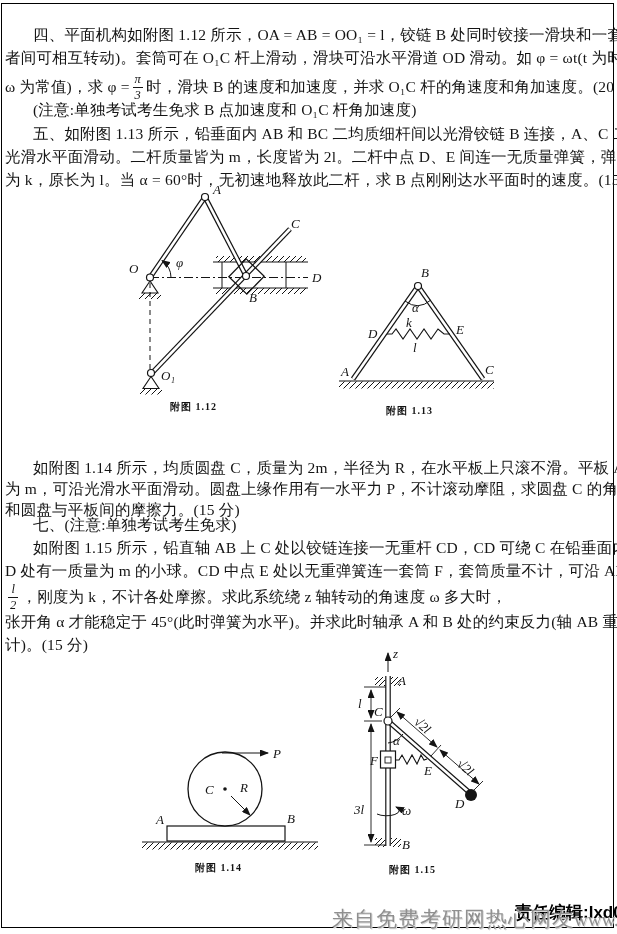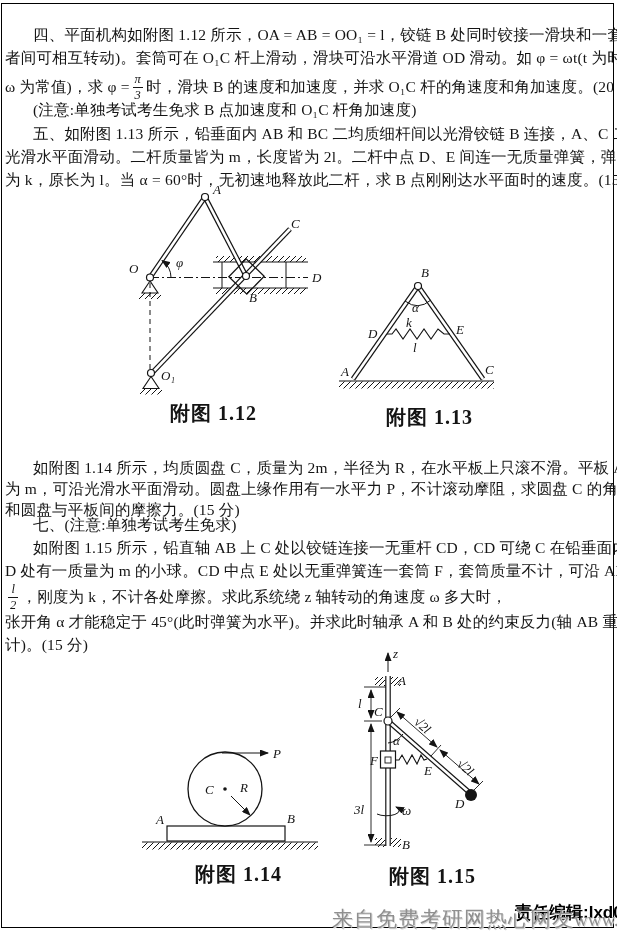--- a/index.html
+++ b/index.html
@@ -9,21 +9,21 @@
     overflow:hidden;
   }
   .page-border{
     position:absolute; left:1px; top:3px; width:611px; height:923px;
     border:1.5px solid #000; pointer-events:none;
   }
   .tl{ position:absolute; font-size:15.5px; letter-spacing:0.2px; white-space:nowrap; color:#141414; line-height:19px;}
   .frac{ display:inline-flex; flex-direction:column; align-items:center; vertical-align:middle; line-height:1; font-style:italic; margin:0 3px; transform:translateY(-1px);}
   .frac .fbar{ width:100%; border-top:1.2px solid #141414; margin:1px 0; }
   .frac .num,.frac .den{ font-size:12.5px; line-height:1; padding:0 2px;}
-  .cap{ position:absolute; font-size:20px; font-weight:600; color:#141414; letter-spacing:1px;}
+  .cap{ position:absolute; font-size:10px; font-weight:600; color:#141414; letter-spacing:1px;}
   .figsvg{ position:absolute; }
   svg text{ font-family:"Liberation Serif","DejaVu Serif",serif; font-style:italic; font-size:13px; fill:#141414;}
   svg text.gk{ font-size:13px; }
   .wm{ position:absolute; left:332px; top:905px; color:#8f8f8f; white-space:nowrap;
        text-shadow:1px 1px 0 #d9d9d9; }
   .wm .cn{ font-size:21px; letter-spacing:1px;}
   .wm .url{ font-size:19px; }
   .editor{ position:absolute; left:515px; top:901px; color:#000; font-weight:bold; font-size:17px; white-space:nowrap; font-family:Liberation Sans, sans-serif;}
 </style>
 </head>

